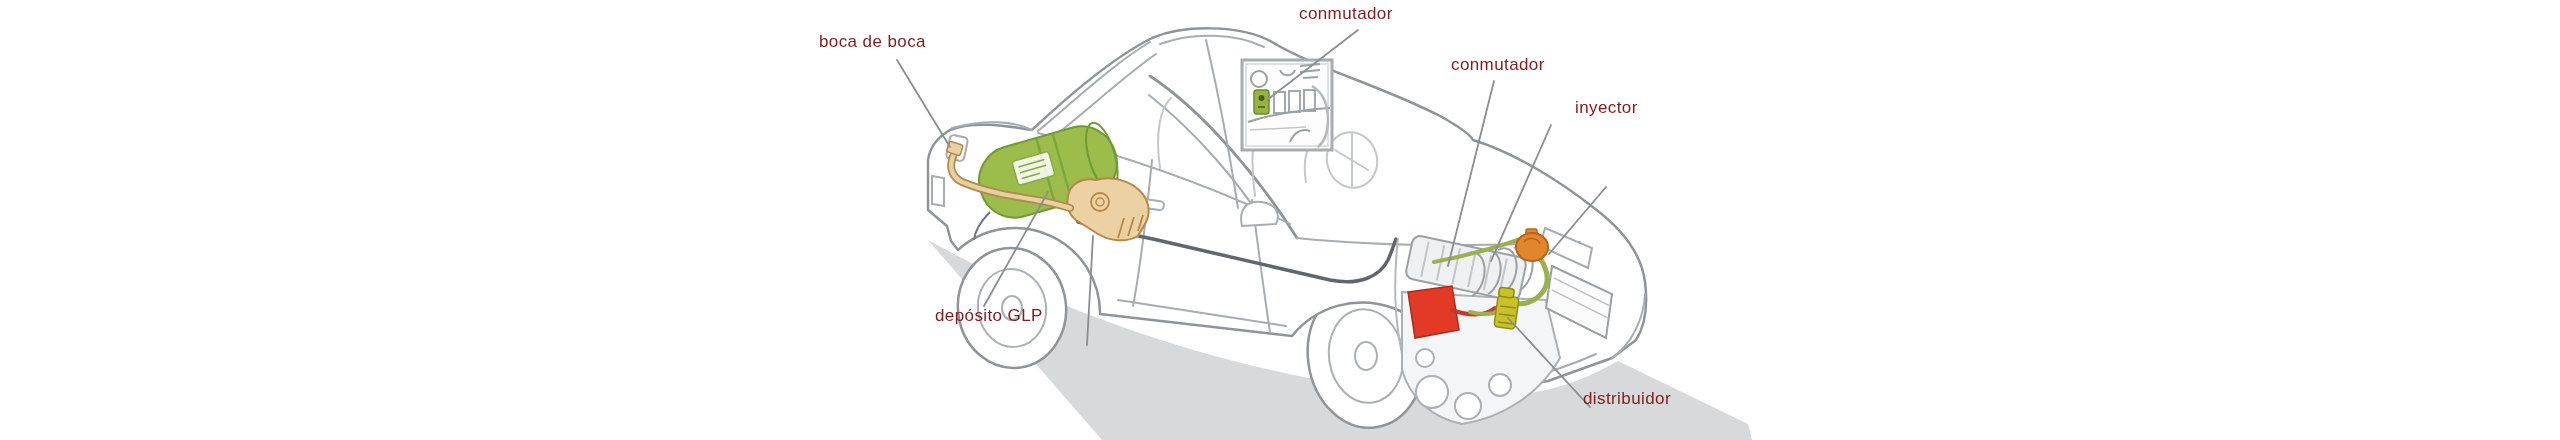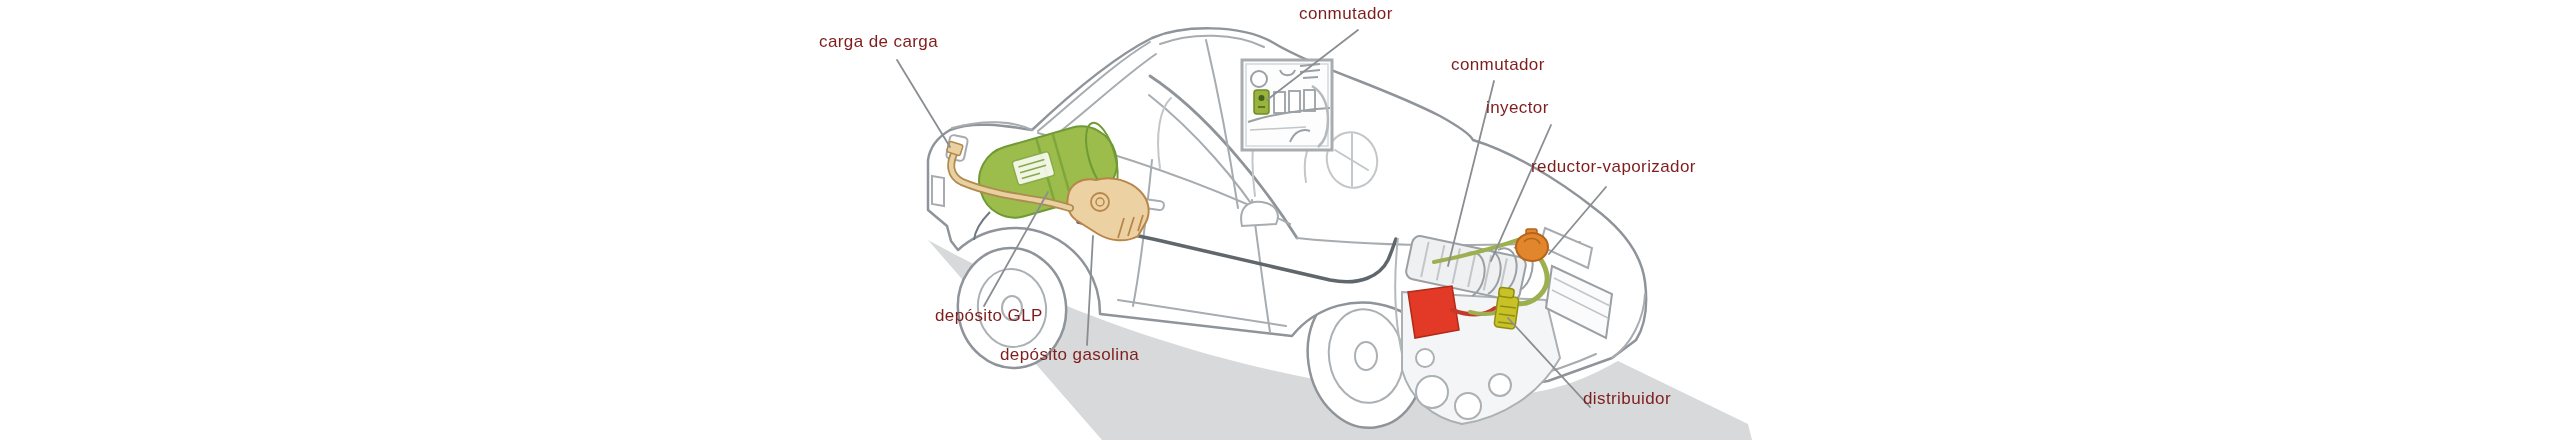--- a/index.html
+++ b/index.html
@@ -185,21 +185,19 @@
       <line x1="1358" y1="30" x2="1267" y2="100"></line>
       <line x1="1494" y1="81" x2="1448" y2="266"></line>
       <line x1="1551" y1="125" x2="1491" y2="261"></line>
       <line x1="1606" y1="187" x2="1549" y2="254"></line>
       <line x1="984" y1="306" x2="1048" y2="192"></line>
       <line x1="1087" y1="345" x2="1093" y2="236"></line>
       <line x1="1590" y1="407" x2="1508" y2="318"></line>
     </g>
   </svg>
 
-  <div class="label" style="left:819px;top:33px">carga de carga</div>
+  <div class="label" style="left:819px;top:33px">boca de boca</div>
   <div class="label" style="left:1299px;top:5px">conmutador</div>
   <div class="label" style="left:1451px;top:56px">conmutador</div>
-  <div class="label" style="left:1486px;top:99px">inyector</div>
-  <div class="label" style="left:1531px;top:158px">reductor-vaporizador</div>
+  <div class="label" style="left:1575px;top:99px">inyector</div>
   <div class="label" style="left:935px;top:307px">depósito GLP</div>
-  <div class="label" style="left:1000px;top:346px">depósito gasolina</div>
   <div class="label" style="left:1583px;top:390px">distribuidor</div>
 </div>
 
 </body></html>

